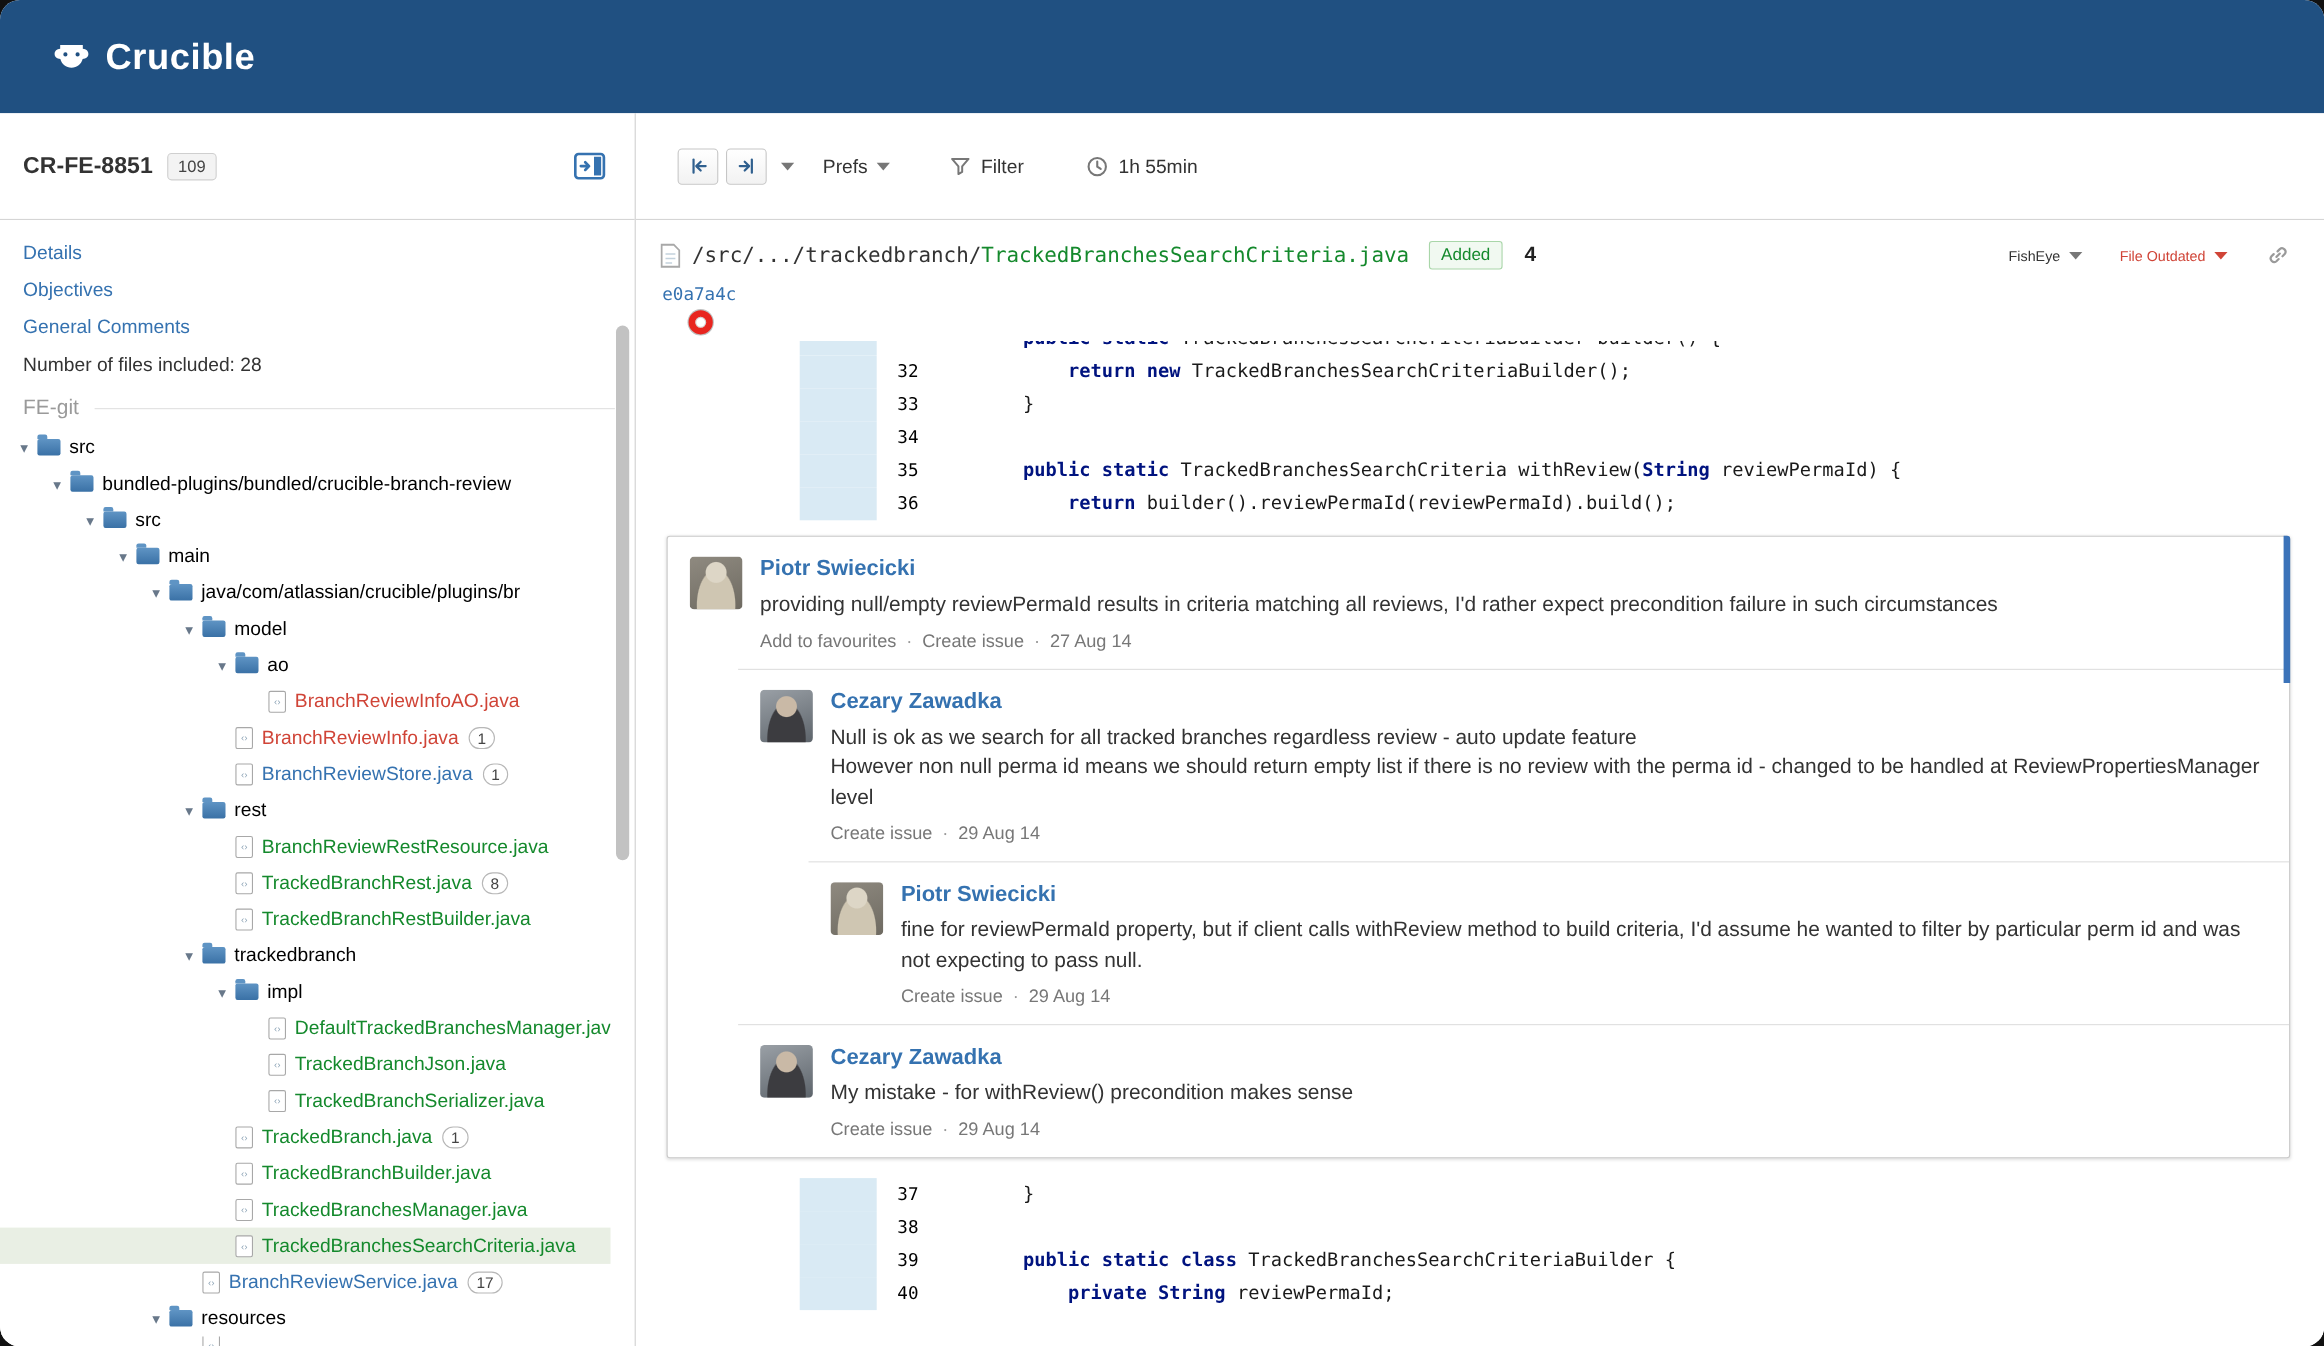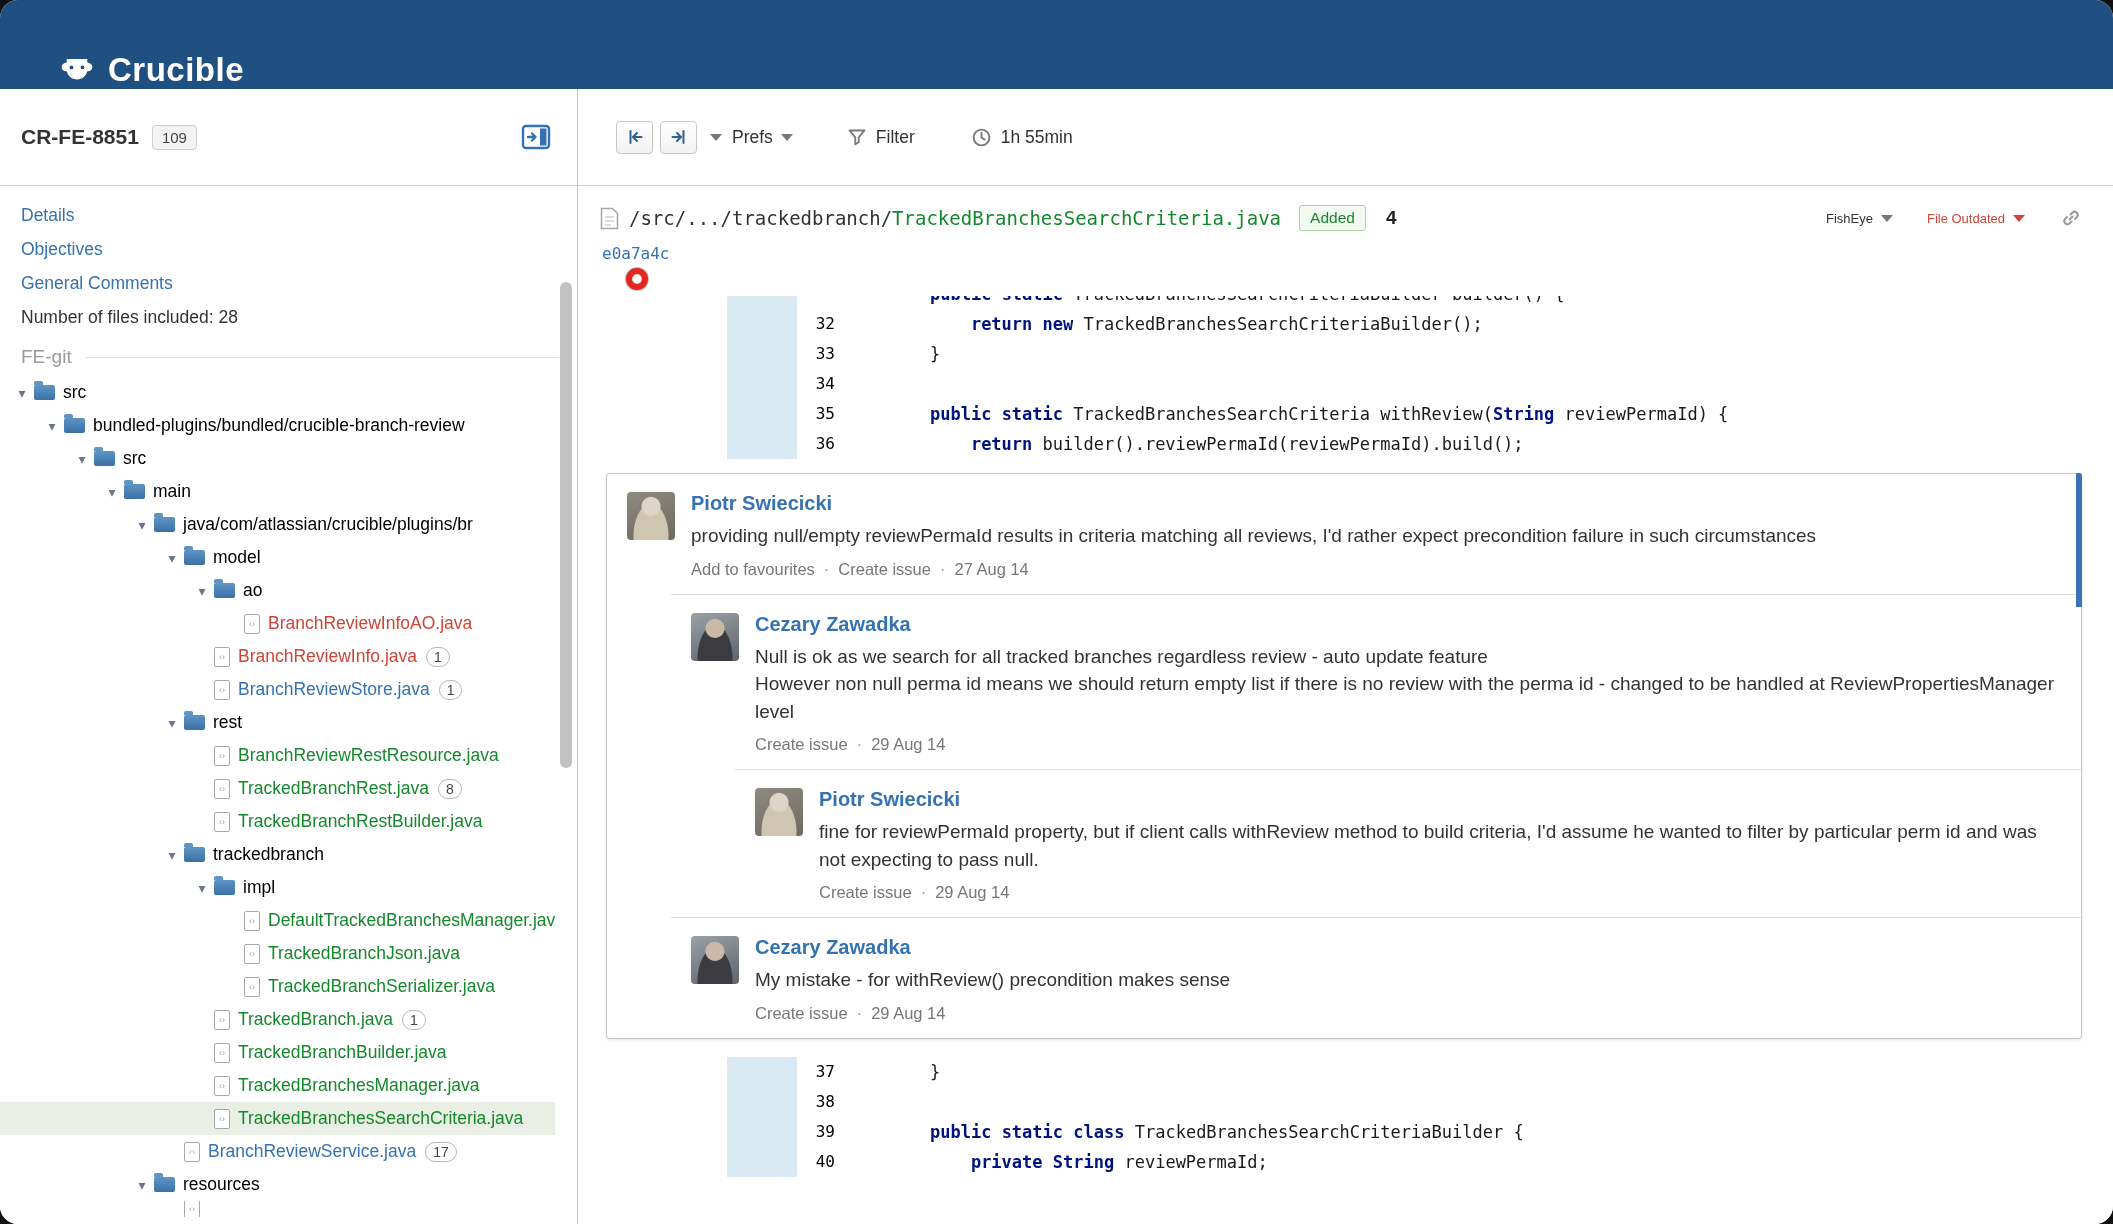--- a/index.html
+++ b/index.html
@@ -1,21 +1,21 @@
 <!DOCTYPE html>
 <html><head>
 <meta charset="utf-8">
 <style>
   *{box-sizing:border-box;margin:0;padding:0}
   html,body{width:2113px;height:1224px;overflow:hidden;background:#111;
     font-family:"Liberation Sans", sans-serif;}
   .app{width:2113px;height:1224px;border-radius:18px;overflow:hidden;background:#fff;
     display:flex;flex-direction:column;}
   
-  .navbar{height:89px;background:#205081;display:flex;align-items:flex-end;padding:0 58px;flex:none}
+  .navbar{height:103px;background:#205081;display:flex;align-items:center;padding:0 46px;flex:none}
   .logo-icon{width:38px;height:38px;margin-right:12px;display:flex;align-items:center}
   .brand{color:#fff;font-size:33px;font-weight:bold;letter-spacing:.5px}
   
   .main-row{flex:1;display:flex;min-height:0}
   .sidebar{width:578px;flex:none;border-right:1px solid #c9c9c9;display:flex;flex-direction:column;background:#fff}
   .content{flex:1;display:flex;flex-direction:column;min-width:0;background:#fff}
   
   .sidebar-header{height:97px;flex:none;border-bottom:1px solid #d5d5d5;display:flex;align-items:center;padding:0 26px 0 21px}
   .review-key{font-size:21px;font-weight:bold;color:#333}
   .review-badge{margin-left:13px;background:#f3f3f3;border:1px solid #cfcfcf;border-radius:4px;
@@ -49,21 +49,21 @@
   
   .toolbar{height:97px;flex:none;border-bottom:1px solid #d5d5d5;display:flex;align-items:center;padding-left:38px}
   .nav-btn{width:37px;height:33px;border:1px solid #c6c6c6;border-radius:4px;background:linear-gradient(#fff,#f2f2f2);
     display:flex;align-items:center;justify-content:center;cursor:pointer;margin-right:7px}
   .caret{display:inline-block;width:0;height:0;border-left:6px solid transparent;border-right:6px solid transparent;
     border-top:7px solid #777;margin-left:8px}
   .caret.red{border-top-color:#d04437}
   .tb-caret{margin-left:6px}
   .tb-item{display:flex;align-items:center;font-size:17.5px;color:#333;cursor:pointer}
   .tb-item .ticon{margin-right:9px;display:flex}
-  .m-prefs{margin-left:10px}.m-filter{margin-left:54px}.m-time{margin-left:56px;cursor:default}
+  .m-prefs{margin-left:26px}.m-filter{margin-left:54px}.m-time{margin-left:56px;cursor:default}
   
   .content-body{flex:1;position:relative;overflow:hidden}
   .file-header{height:52px;display:flex;align-items:center;padding:0 30px 0 22px;margin-top:6px}
   .doc-icon{margin-right:10px;display:flex}
   .path{font-family:"DejaVu Sans Mono", monospace;font-size:19px;color:#333;white-space:nowrap}
   .path .fname{color:#14892c}
   .added-badge{margin-left:18px;background:#f1f9f1;border:1px solid #a9d6a9;color:#14892c;
     font-size:15.5px;padding:3px 10px;border-radius:3px}
   .cmt-count{margin-left:20px;font-size:19px;font-weight:bold;color:#222}
   .fh-right{margin-left:auto;display:flex;align-items:center}

